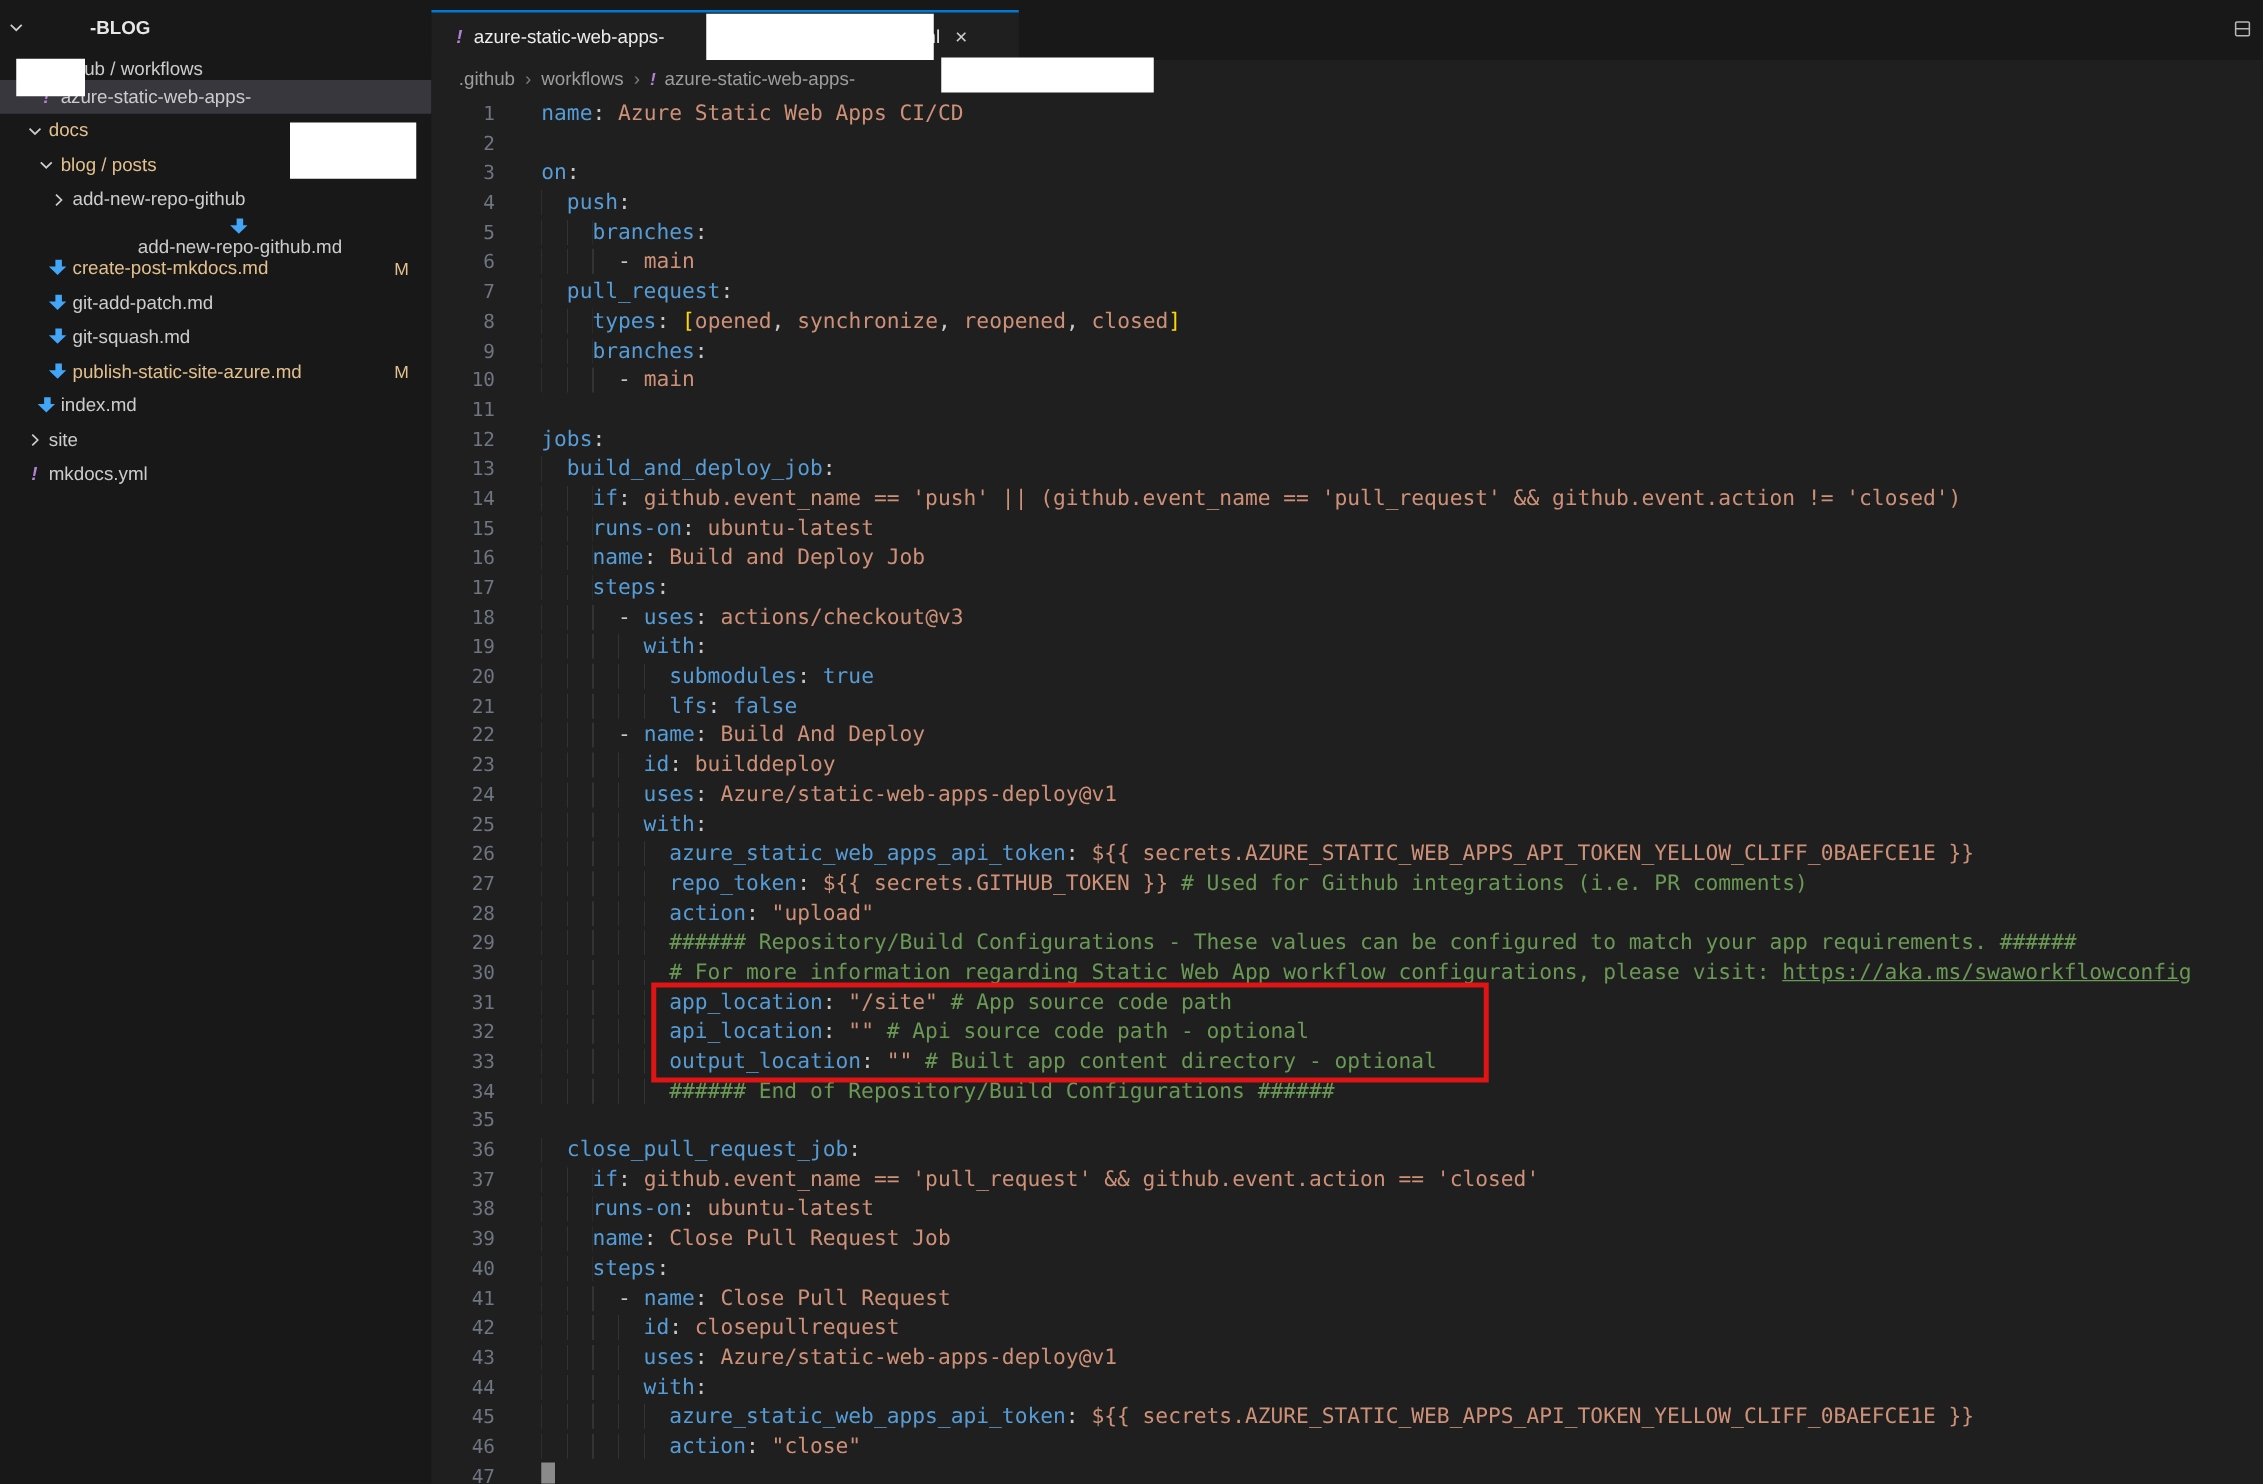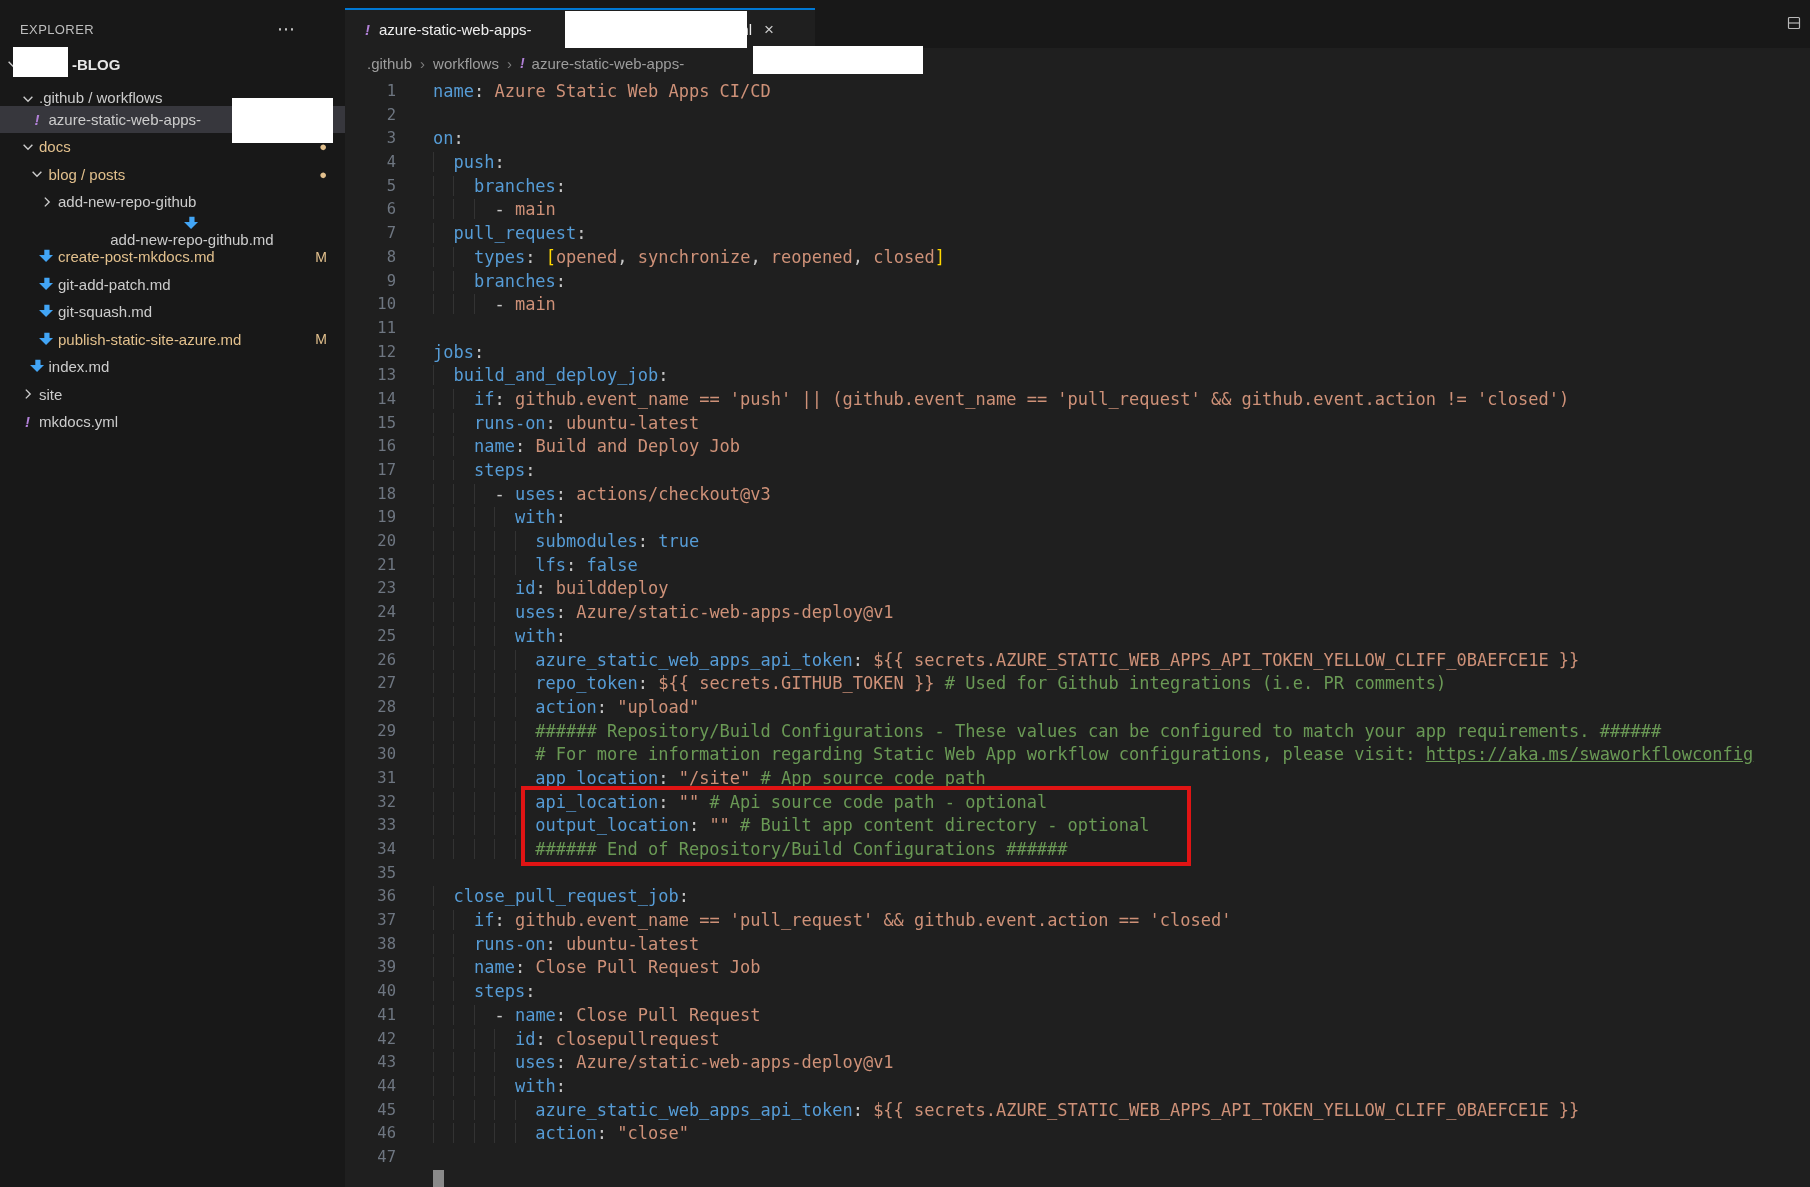--- a/index.html
+++ b/index.html
@@ -59,24 +59,20 @@
   .redact.file-name{left:232px;top:98px;width:101px;height:45px;}
   .redact.tab-name{left:565px;top:11px;width:182px;height:37px;}
   .redact.crumb-name{left:753px;top:46px;width:170px;height:28px;}
 </style>
 </head>
 <body>
 
 <div class="top-strip"></div>
 
 <aside class="sidebar">
-  <div class="exp-header">
-    <span class="exp-title">EXPLORER</span>
-    <span class="more-dots">⋯</span>
-  </div>
   <div class="ws-row">
     <span class="slot">
       <svg width="14" height="14" viewBox="0 0 16 16">
           <path d="M3 5.5 8 10.5 13 5.5" fill="none" stroke="#cccccc" stroke-width="1.6"></path>
         </svg>
     </span>
     <span class="ws-label">-BLOG</span>
   </div>
   <div class="tree" id="tree">
       <div class="trow" style="padding-left: 18px; align-items: flex-end;">
@@ -227,20 +223,21 @@
       <div class="cl"><span class="ln">12</span><span class="lc"><span class="tk-k">jobs</span><span class="tk-p">:</span></span></div>
       <div class="cl"><span class="ln">13</span><span class="lc"><span class="tk-ws">  </span><span class="tk-k">build_and_deploy_job</span><span class="tk-p">:</span></span></div>
       <div class="cl"><span class="ln">14</span><span class="lc"><span class="tk-ws">    </span><span class="tk-k">if</span><span class="tk-p">: </span><span class="tk-v">github.event_name == 'push' || (github.event_name == 'pull_request' &amp;&amp; github.event.action != 'closed')</span></span></div>
       <div class="cl"><span class="ln">15</span><span class="lc"><span class="tk-ws">    </span><span class="tk-k">runs-on</span><span class="tk-p">: </span><span class="tk-v">ubuntu-latest</span></span></div>
       <div class="cl"><span class="ln">16</span><span class="lc"><span class="tk-ws">    </span><span class="tk-k">name</span><span class="tk-p">: </span><span class="tk-v">Build and Deploy Job</span></span></div>
       <div class="cl"><span class="ln">17</span><span class="lc"><span class="tk-ws">    </span><span class="tk-k">steps</span><span class="tk-p">:</span></span></div>
       <div class="cl"><span class="ln">18</span><span class="lc"><span class="tk-ws">      </span><span class="tk-p">- </span><span class="tk-k">uses</span><span class="tk-p">: </span><span class="tk-v">actions/checkout@v3</span></span></div>
       <div class="cl"><span class="ln">19</span><span class="lc"><span class="tk-ws">        </span><span class="tk-k">with</span><span class="tk-p">:</span></span></div>
       <div class="cl"><span class="ln">20</span><span class="lc"><span class="tk-ws">          </span><span class="tk-k">submodules</span><span class="tk-p">: </span><span class="tk-b">true</span></span></div>
       <div class="cl"><span class="ln">21</span><span class="lc"><span class="tk-ws">          </span><span class="tk-k">lfs</span><span class="tk-p">: </span><span class="tk-b">false</span></span></div>
+      <div class="cl"><span class="ln">22</span><span class="lc"><span class="tk-ws">      </span><span class="tk-p">- </span><span class="tk-k">name</span><span class="tk-p">: </span><span class="tk-v">Build And Deploy</span></span></div>
       <div class="cl"><span class="ln">23</span><span class="lc"><span class="tk-ws">        </span><span class="tk-k">id</span><span class="tk-p">: </span><span class="tk-v">builddeploy</span></span></div>
       <div class="cl"><span class="ln">24</span><span class="lc"><span class="tk-ws">        </span><span class="tk-k">uses</span><span class="tk-p">: </span><span class="tk-v">Azure/static-web-apps-deploy@v1</span></span></div>
       <div class="cl"><span class="ln">25</span><span class="lc"><span class="tk-ws">        </span><span class="tk-k">with</span><span class="tk-p">:</span></span></div>
       <div class="cl"><span class="ln">26</span><span class="lc"><span class="tk-ws">          </span><span class="tk-k">azure_static_web_apps_api_token</span><span class="tk-p">: </span><span class="tk-v">${{ secrets.AZURE_STATIC_WEB_APPS_API_TOKEN_YELLOW_CLIFF_0BAEFCE1E }}</span></span></div>
       <div class="cl"><span class="ln">27</span><span class="lc"><span class="tk-ws">          </span><span class="tk-k">repo_token</span><span class="tk-p">: </span><span class="tk-v">${{ secrets.GITHUB_TOKEN }}</span><span class="tk-p"> </span><span class="tk-c"># Used for Github integrations (i.e. PR comments)</span></span></div>
       <div class="cl"><span class="ln">28</span><span class="lc"><span class="tk-ws">          </span><span class="tk-k">action</span><span class="tk-p">: </span><span class="tk-v">"upload"</span></span></div>
       <div class="cl"><span class="ln">29</span><span class="lc"><span class="tk-ws">          </span><span class="tk-c">###### Repository/Build Configurations - These values can be configured to match your app requirements. ######</span></span></div>
       <div class="cl"><span class="ln">30</span><span class="lc"><span class="tk-ws">          </span><span class="tk-c"># For more information regarding Static Web App workflow configurations, please visit: </span><span class="tk-lk">https://aka.ms/swaworkflowconfig</span></span></div>
       <div class="cl"><span class="ln">31</span><span class="lc"><span class="tk-ws">          </span><span class="tk-k">app_location</span><span class="tk-p">: </span><span class="tk-v">"/site"</span><span class="tk-c"> # App source code path</span></span></div>
       <div class="cl"><span class="ln">32</span><span class="lc"><span class="tk-ws">          </span><span class="tk-k">api_location</span><span class="tk-p">: </span><span class="tk-v">""</span><span class="tk-c"> # Api source code path - optional</span></span></div>

